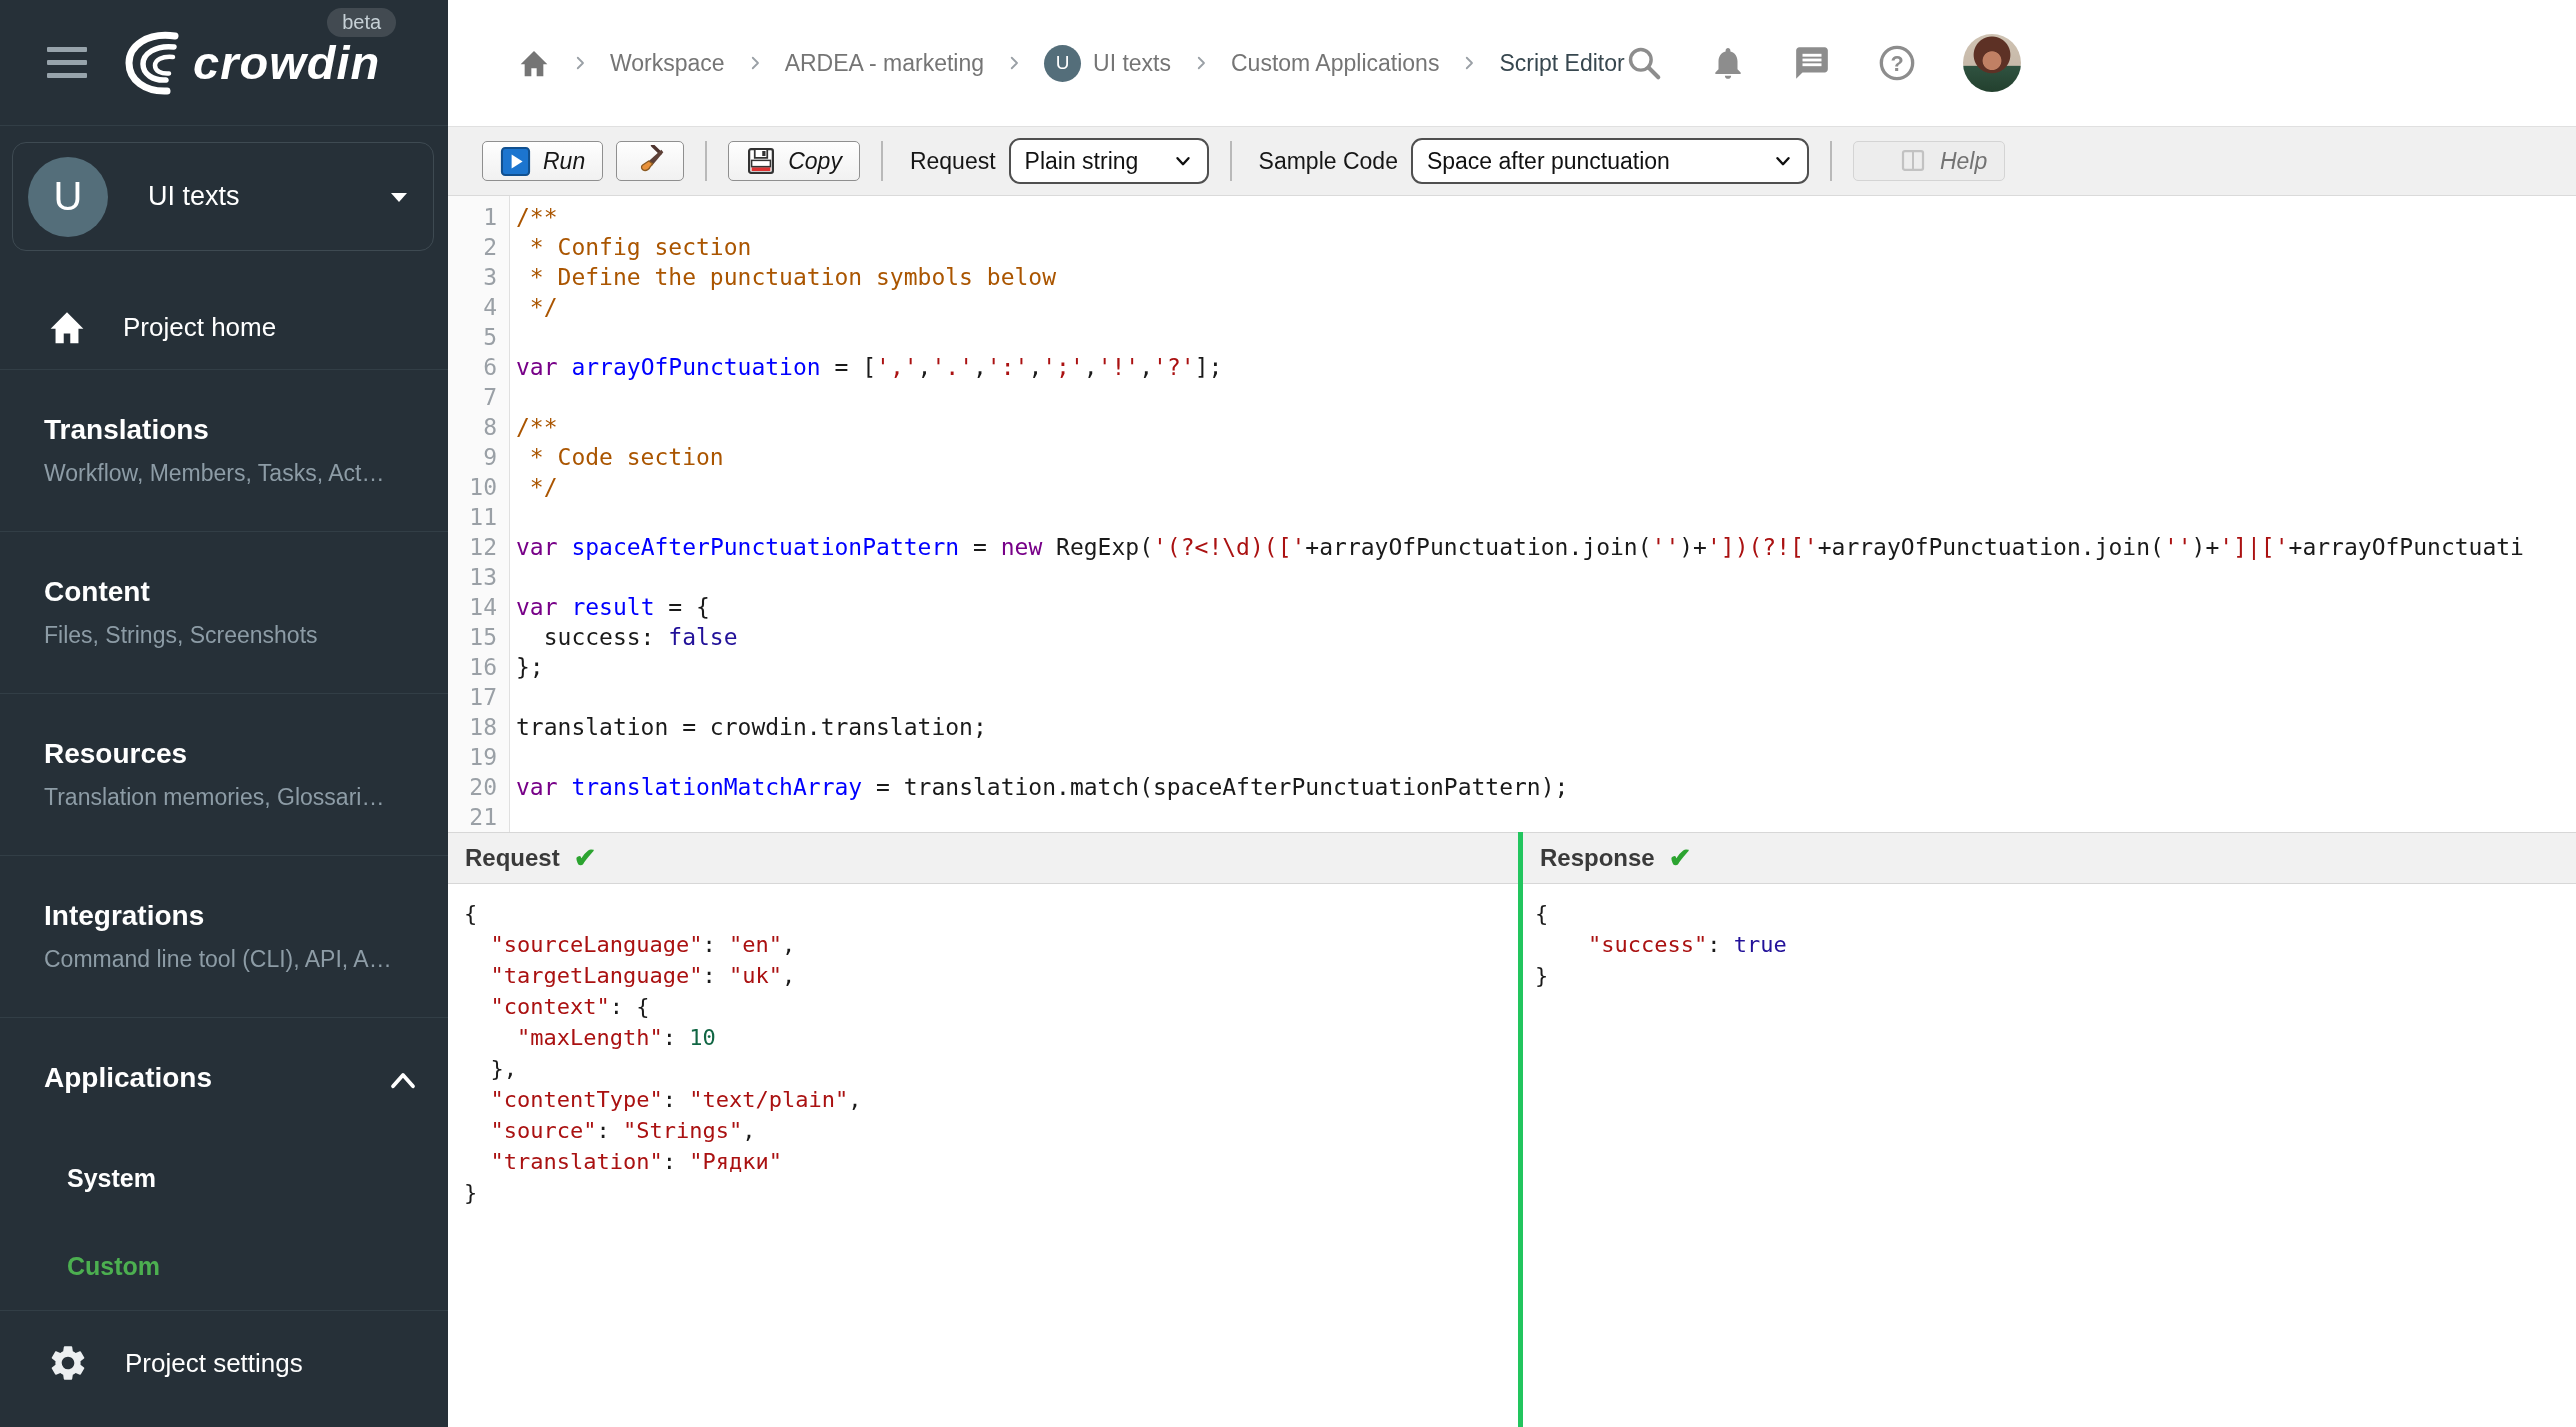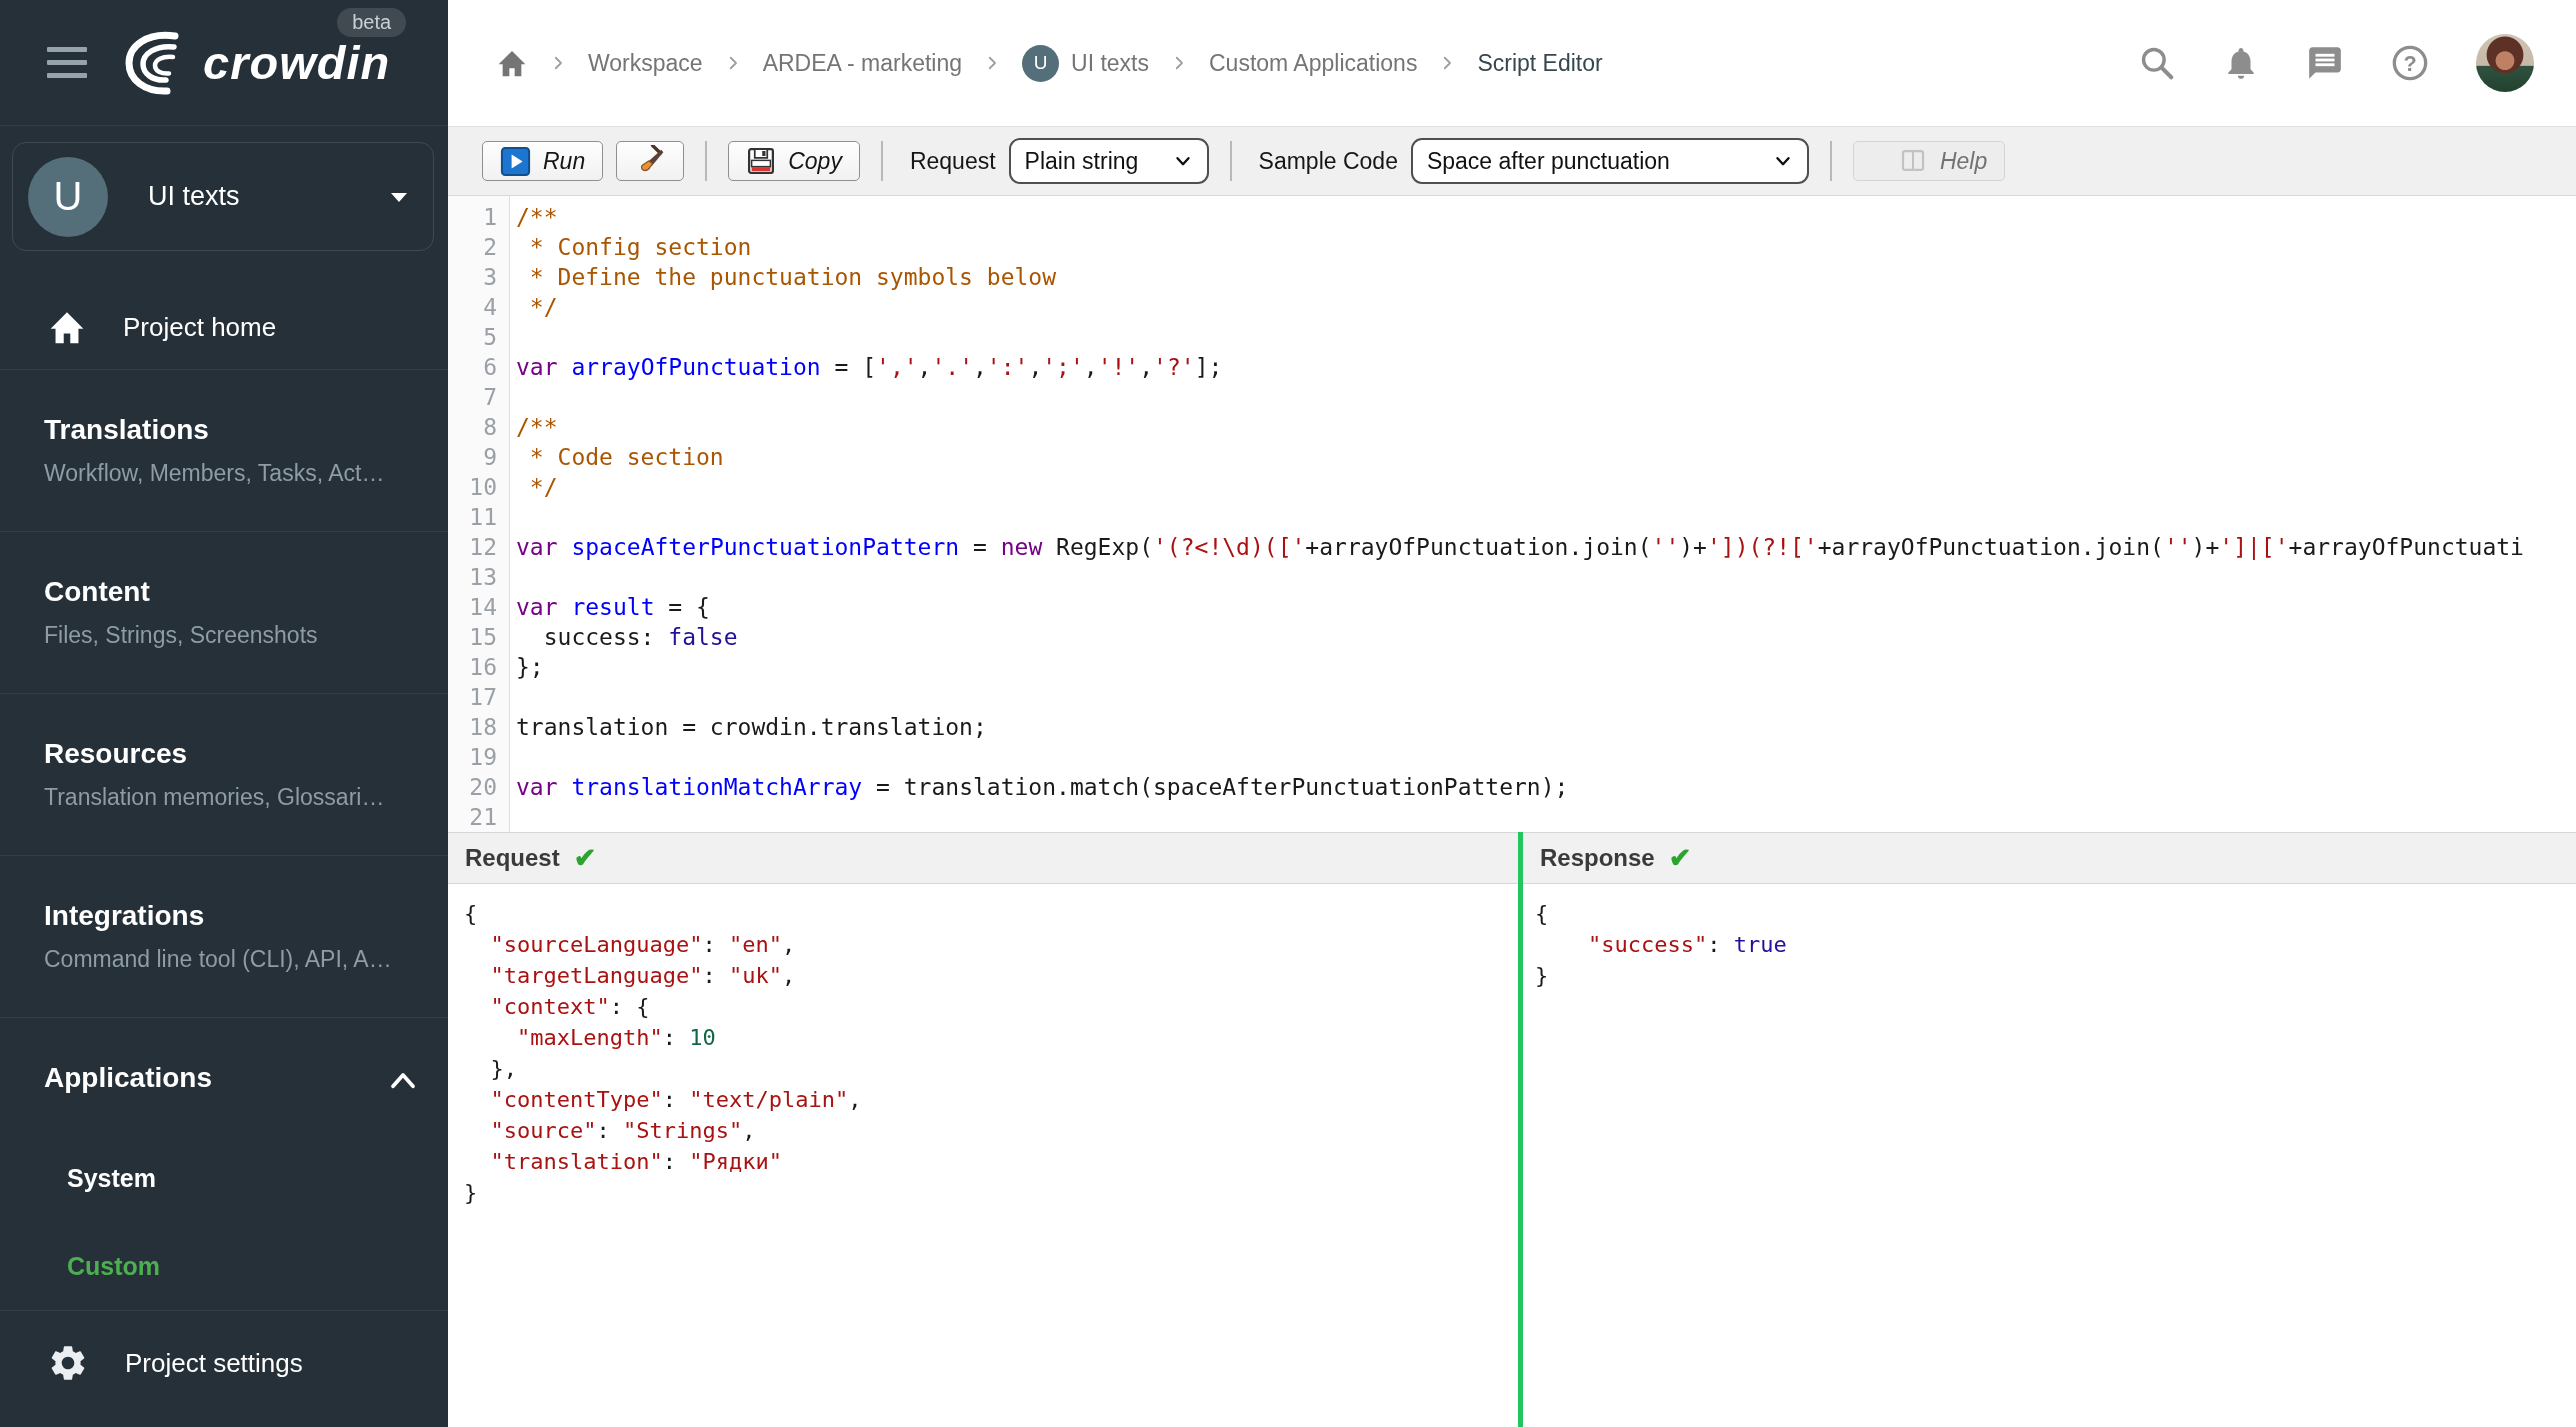--- a/index.html
+++ b/index.html
@@ -6,21 +6,21 @@
   html,body { width:2576px; height:1428px; overflow:hidden; font-family:"Liberation Sans",sans-serif; background:#fff; }
   .app { display:flex; width:100%; height:100%; }
 
   
   .sidebar { width:448px; flex:none; background:#263038; color:#fff; overflow:hidden; }
   .sb-header { height:126px; display:flex; align-items:center; padding-left:47px; border-bottom:1px solid #323e46; position:relative; }
   .hamburger { width:40px; display:flex; flex-direction:column; gap:8px; cursor:pointer; }
   .hamburger div { height:5px; background:#97a3ab; border-radius:1px; }
   .logo-wrap { margin-left:30px; position:relative; display:flex; align-items:center; }
   .beta-pill { position:absolute; top:-22px; right:-16px; background:rgba(255,255,255,0.13); color:#c6d0d6; font-size:20px; padding:3px 15px; border-radius:16px; }
-  .logo-text { font-size:47px; font-weight:bold; font-style:italic; letter-spacing:1px; color:#fff; margin-left:10px; }
+  .logo-text { font-size:47px; font-weight:bold; font-style:italic; letter-spacing:1px; color:#fff; }
 
   .project-card-wrap { padding:16px 14px 0 12px; }
   .project-card { height:109px; border:1px solid #3e4a52; border-radius:14px; display:flex; align-items:center; padding:0 24px 0 15px; cursor:pointer; }
   .project-avatar { width:80px; height:80px; flex:none; border-radius:50%; background:#546e7a; color:#fff; font-size:40px; display:flex; align-items:center; justify-content:center; }
   .project-name { margin-left:40px; font-size:27px; font-weight:500; color:#fff; }
   .project-caret { margin-left:auto; }
 
   .home-row { margin-top:34px; height:84px; display:flex; align-items:center; padding-left:47px; cursor:pointer; }
   .home-row .label { margin-left:36px; font-size:26px; color:#fff; }
 
@@ -31,21 +31,21 @@
   .sb-apps { border-top:1px solid #323e46; padding:44px 30px 0 44px; height:117px; display:flex; align-items:flex-start; justify-content:space-between; cursor:pointer;gap:36px; }
   .sb-apps .title { font-size:28px; font-weight:bold; color:#fff; }
   .sb-subitem { height:88px; display:flex; align-items:center; padding-left:67px; font-size:25px; font-weight:600; color:#fff; cursor:pointer; }
   .sb-subitem.active { color:#4caf50; }
   .settings-row { border-top:1px solid #323e46; height:105px; display:flex; align-items:center; padding-left:47px; cursor:pointer; }
   .settings-row .label { margin-left:36px; font-size:26px; color:#fff; }
 
   
   .main { flex:1; display:flex; flex-direction:column; min-width:0; }
 
-  .topbar { height:126px; flex:none; display:flex; align-items:center; justify-content:space-between; padding:0 42px 0 48px; background:#fff; }
+  .topbar { height:126px; flex:none; display:flex; align-items:center; padding:0 42px 0 70px; background:#fff; }
   .breadcrumb { display:flex; align-items:center; gap:21px; font-size:23px; color:#757575; white-space:nowrap; }
   .crumb { display:flex; align-items:center; gap:12px; cursor:pointer; }
   .crumb.current { color:#37474f; font-weight:500; cursor:default; }
   .crumb-avatar { width:37px; height:37px; border-radius:50%; background:#546e7a; color:#fff; font-size:19px; display:flex; align-items:center; justify-content:center; }
   .top-icons { display:flex; align-items:center; gap:46px; }
   .top-icons .ticon { cursor:pointer; display:flex; }
   .user-avatar { width:58px; height:58px; border-radius:50%; cursor:pointer;
     background:
       radial-gradient(circle at 50% 46%, #c08064 0%, #c08064 21%, rgba(0,0,0,0) 23%),
       radial-gradient(circle at 50% 36%, #5d3125 0%, #5d3125 38%, rgba(0,0,0,0) 40%),

